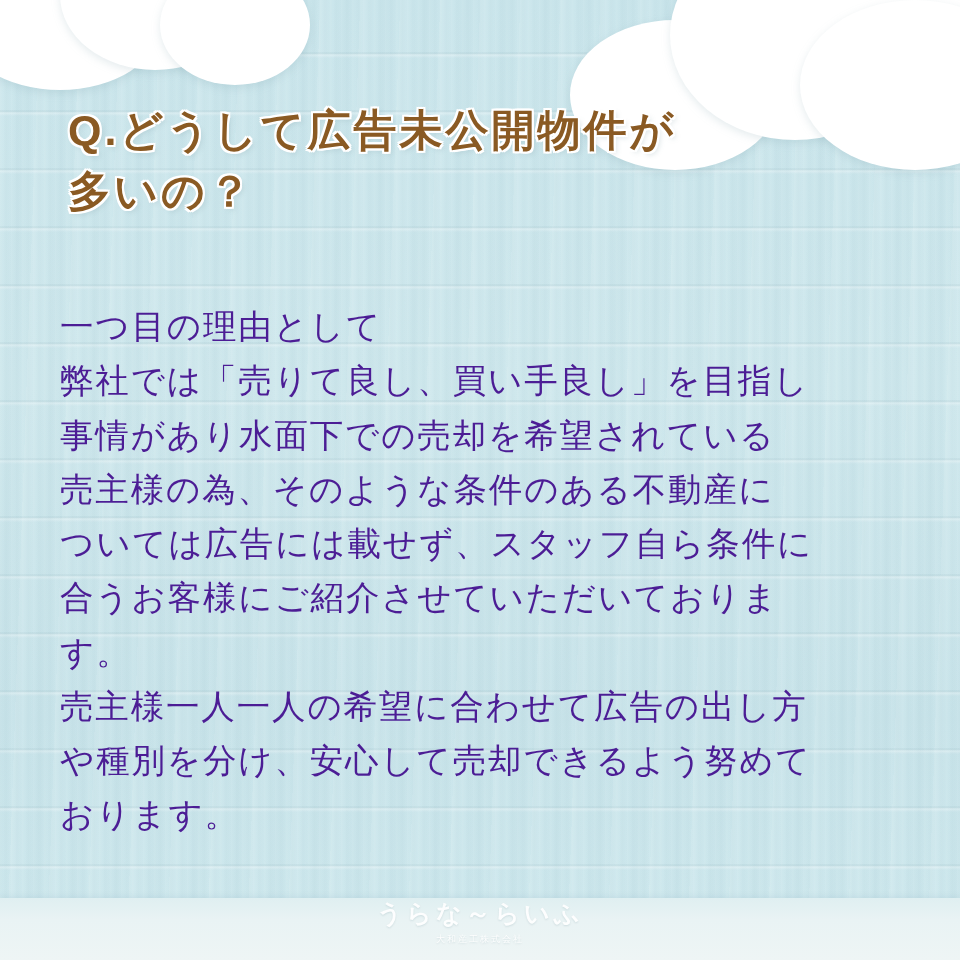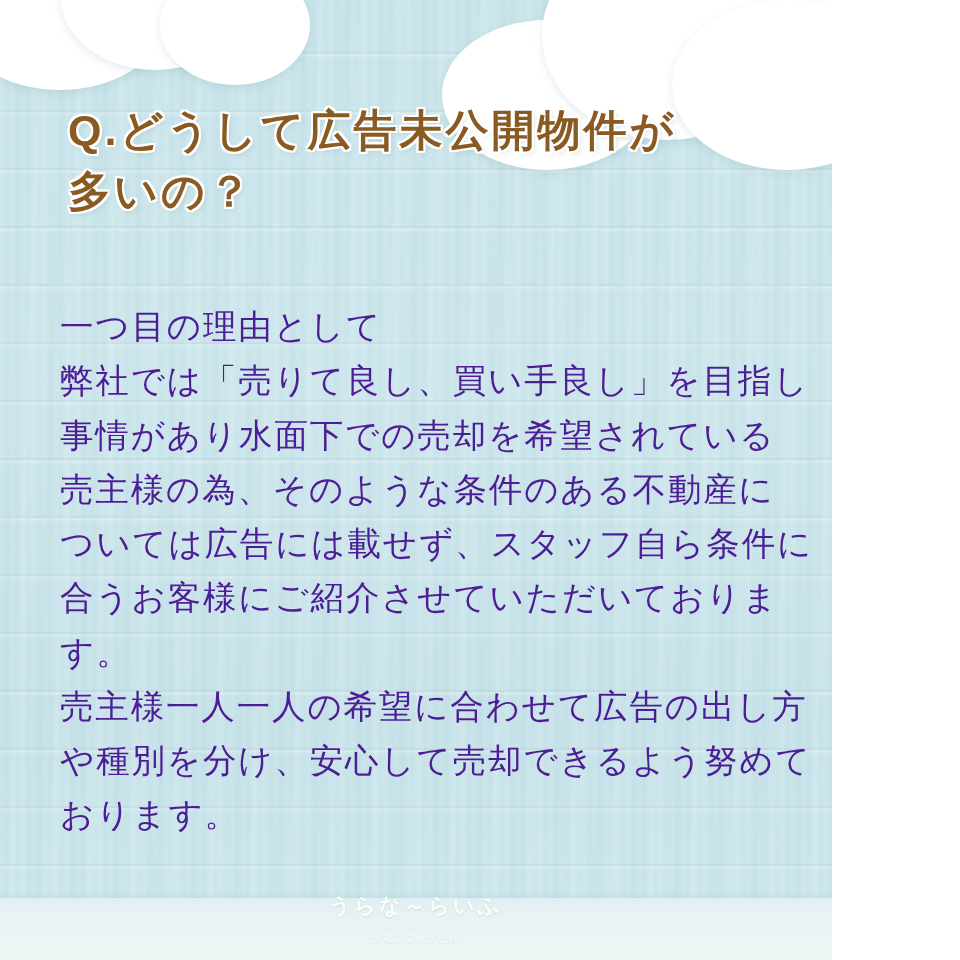--- a/index.html
+++ b/index.html
@@ -8,21 +8,21 @@
   }
   body {
     width: 960px;
     height: 960px;
     overflow: hidden;
     font-family: "Liberation Sans", sans-serif;
   }
 
   #slide {
     position: relative;
-    width: 832px;
+    width: 960px;
     height: 960px;
     background: #cfe7ec;
     overflow: hidden;
   }
 
   
   .wood {
     position: absolute;
     inset: 0;
     background:
@@ -125,31 +125,31 @@
   #watermark {
     position: absolute;
     left: 0; right: 0;
     bottom: 14px;
     text-align: center;
     color: #ffffff;
     opacity: 0.92;
     pointer-events: none;
   }
   #watermark .wm-main {
-    font-size: 21px;
+    font-size: 25px;
     letter-spacing: 0.16em;
     font-weight: 700;
     display: block;
     text-shadow: 0 1px 2px rgba(150,175,180,0.35);
   }
   #watermark .wm-sub {
     font-size: 9px;
     letter-spacing: 0.22em;
     display: block;
-    margin-top: 13px;
+    margin-top: 3px;
     text-shadow: 0 1px 2px rgba(150,175,180,0.35);
   }
 </style>
 </head>
 <body>
 
 <div id="slide">
 
   <div class="wood"></div>
   <div class="wood-grain"></div>

